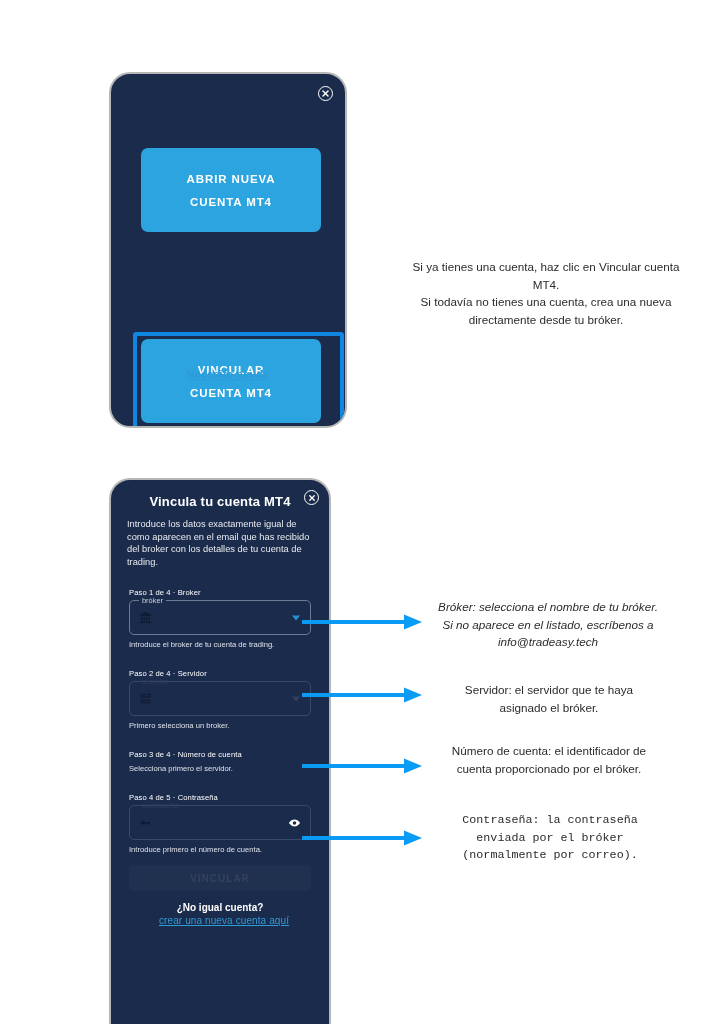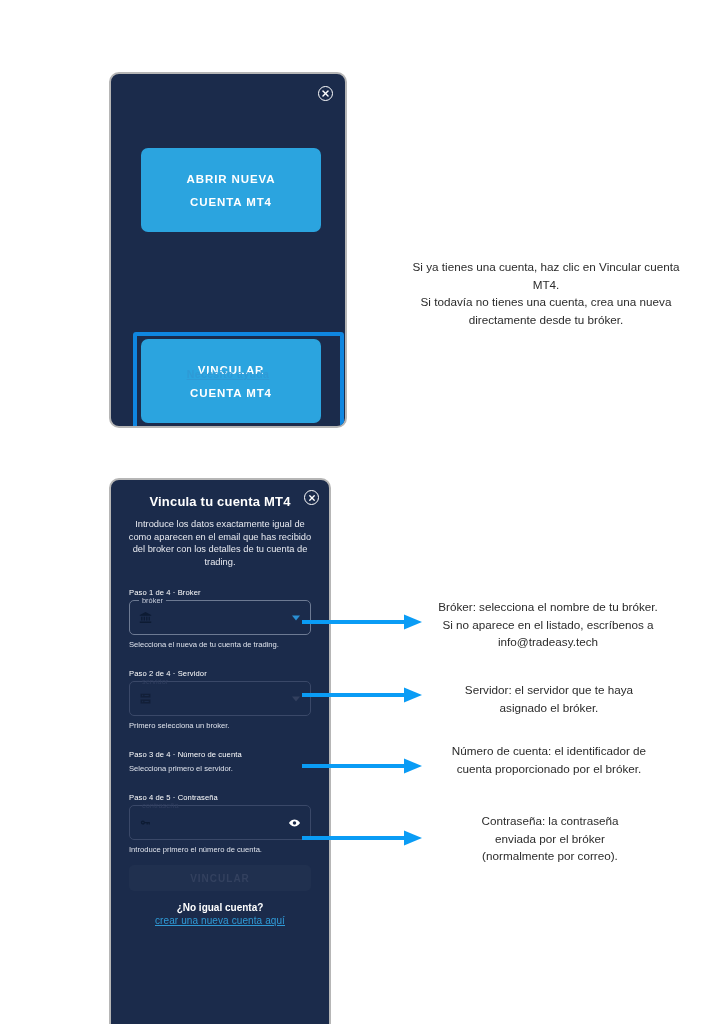--- a/index.html
+++ b/index.html
@@ -13,21 +13,21 @@
     position: relative;
     font-family: "Liberation Sans", sans-serif;
     overflow: hidden;
   }
 
   
   .panel {
     position: absolute;
     background: #1b2b4b;
     border: 2px solid #b6b6b6;
-    border-radius: 10px;
+    border-radius: 21px;
     box-sizing: border-box;
     overflow: hidden;
   }
 
   .close-btn {
     position: absolute;
     width: 15px;
     height: 15px;
     border: 1.6px solid #ffffff;
     border-radius: 50%;
@@ -98,24 +98,24 @@
 
   
   .note {
     position: absolute;
     color: #2b2b2b;
     font-size: 11.7px;
     line-height: 17.5px;
     text-align: center;
   }
   #note-choice { left: 402px; top: 258px; width: 288px; }
-  #note-broker  { left: 404px; top: 598px; width: 288px; }
+  #note-broker  { left: 404px; top: 598px; width: 288px; font-style: italic; }
   #note-server  { left: 424px; top: 681px; width: 250px; }
   #note-account { left: 424px; top: 742px; width: 250px; }
-  #note-password{ left: 432px; top: 812px; width: 236px; }
+  #note-password{ left: 432px; top: 812px; width: 236px; font-family: Liberation Mono, monospace; }
 
   
   .arrow { position: absolute; }
 
   
   #panel-form {
     left: 109px;
     top: 478px;
     width: 222px;
     height: 598px;
@@ -130,21 +130,21 @@
     font-weight: bold;
     text-align: center;
     line-height: 16px;
     letter-spacing: 0.2px;
   }
   .form-sub {
     margin: 8px 16px 0 16px;
     color: #e8eaf0;
     font-size: 9.3px;
     line-height: 12.5px;
-    text-align: center;
+    text-align: left;
   }
 
   .field-group { margin: 0 18px; }
   .field-group.first { margin-top: 16px; }
 
   .step-label {
     color: #ffffff;
     font-size: 7.6px;
     letter-spacing: 0.1px;
     margin-bottom: 3px;
@@ -225,25 +225,25 @@
 
   .footer-q {
     margin-top: 11px;
     text-align: center;
     color: #ffffff;
     font-size: 10px;
     font-weight: bold;
   }
   .footer-link {
     margin-top: 2px;
-    text-align: center;
     color: #2f9ad6;
     font-size: 10px;
     text-decoration: underline;
     letter-spacing: 0.1px;
+    margin-left: 48px;
   }
 </style>
 </head>
 <body>
 
 <div class="panel" id="panel-choice">
 
   <div class="close-btn">
     <svg width="9" height="9" viewBox="0 0 10 10" aria-hidden="true">
       <line x1="2.2" y1="2.2" x2="7.8" y2="7.8" stroke="#ffffff" stroke-width="1.6" stroke-linecap="round"></line>
@@ -287,21 +287,21 @@
     <div class="step-label">Paso 1 de 4 · Broker</div>
     <div class="field-box">
       <span class="legend">bróker</span>
       <span class="field-icon">
         <svg width="13" height="13" viewBox="0 0 24 24" fill="currentColor" aria-hidden="true">
           <path d="M12 2 1.5 7.2v1.6h21V7.2L12 2zM4 10.5v7H6.4v-7H4zm4.6 0v7H11v-7H8.6zm4.6 0v7h2.4v-7h-2.4zm4.6 0v7H20v-7h-2.2zM1.5 19.2V22h21v-2.8h-21z"></path>
         </svg>
       </span>
       <span class="caret"></span>
     </div>
-    <div class="helper">Selecciona el nueva de tu cuenta de trading.</div>
+    <div class="helper">Introduce el broker de tu cuenta de trading.</div>
   </div>
 
   <div class="field-group">
     <div class="step-label">Paso 2 de 4 · Servidor</div>
     <div class="field-box dim">
       <span class="legend dim">servidor</span>
       <span class="field-icon dim">
         <svg width="13" height="13" viewBox="0 0 24 24" fill="currentColor" aria-hidden="true">
           <path d="M3 3h18v7H3V3zm2.6 2v3h2.2V5H5.6zm4.4.6v1.8h8V5.6h-8zM3 14h18v7H3v-7zm2.6 2v3h2.2v-3H5.6zm4.4.6v1.8h8v-1.8h-8z"></path>
         </svg>

